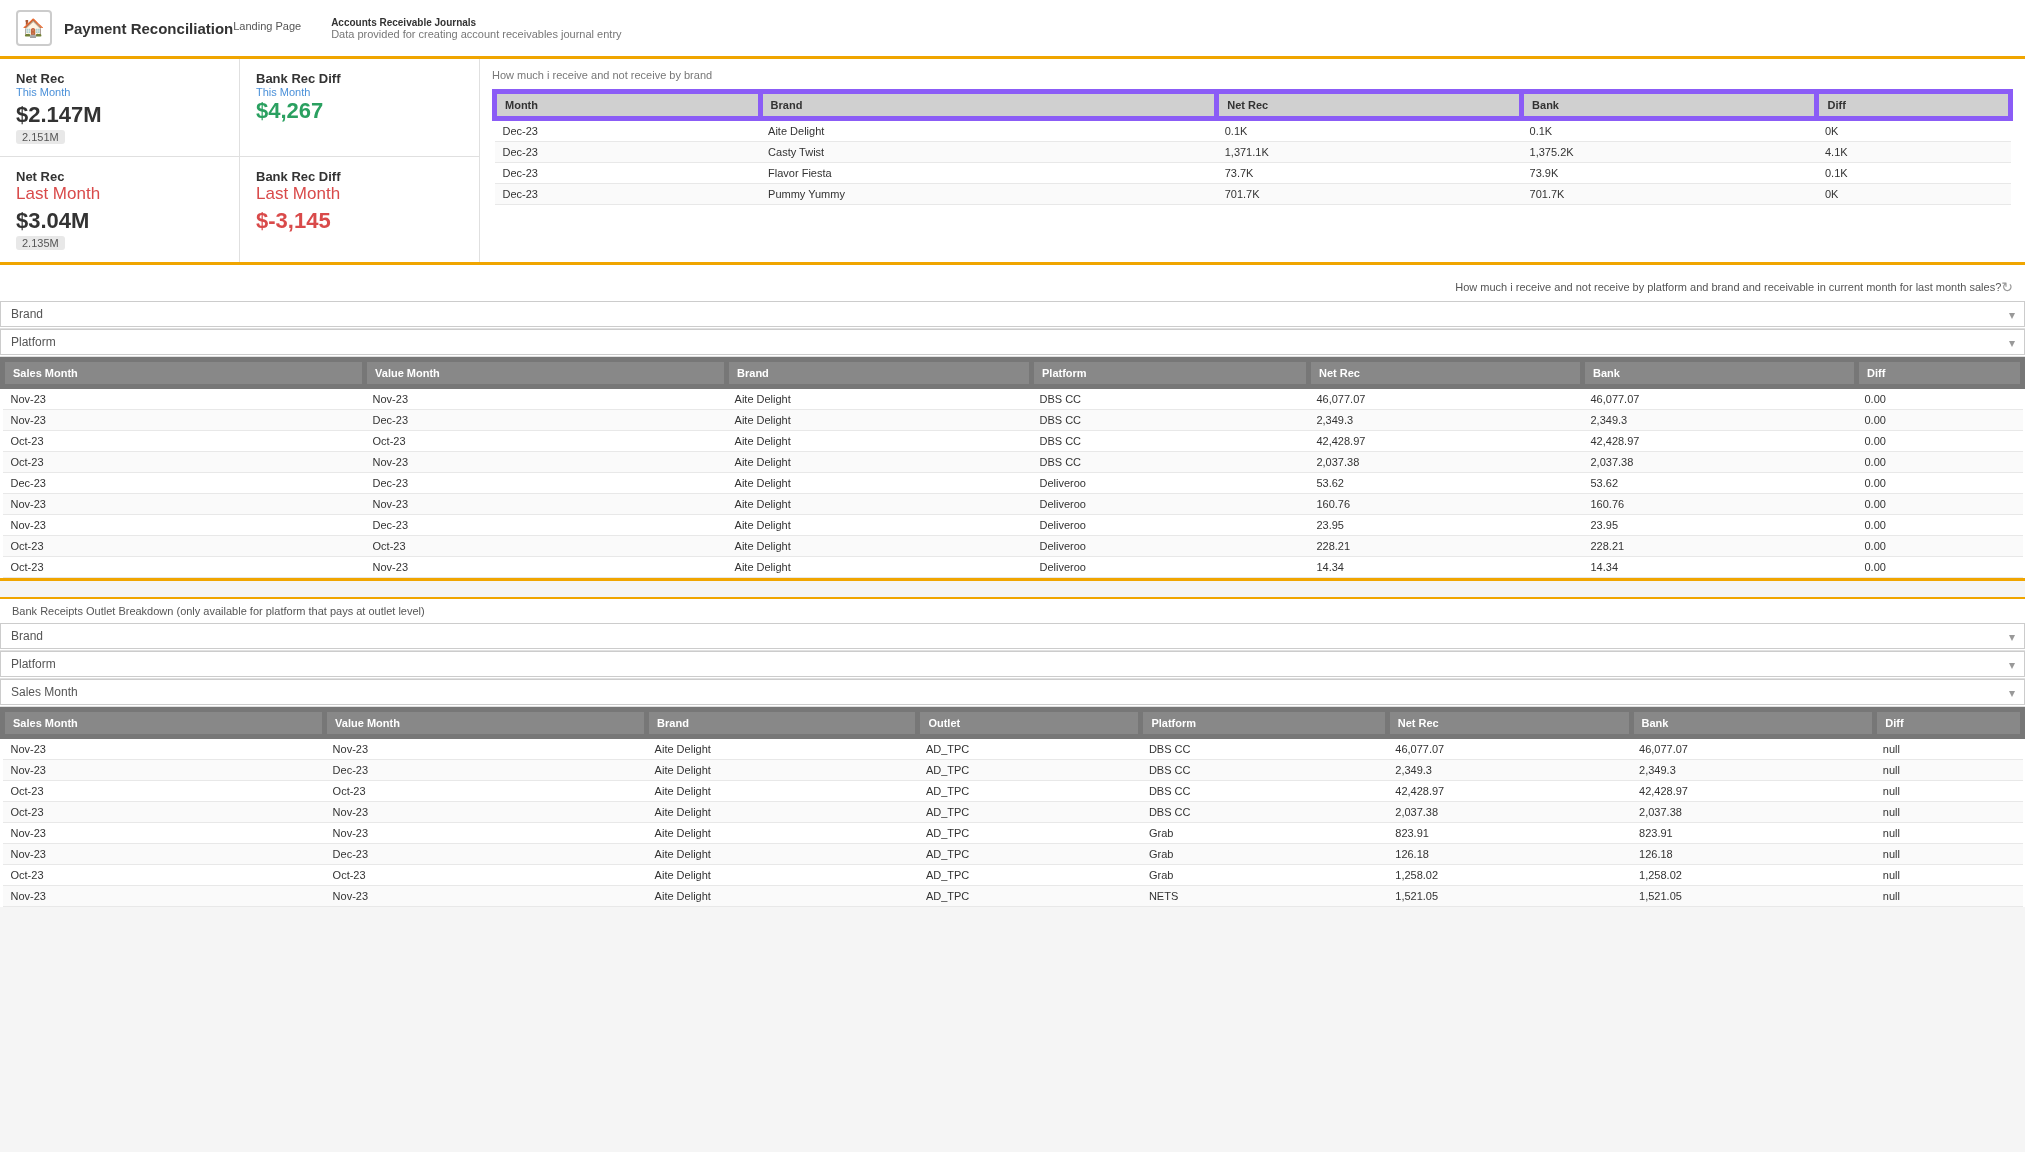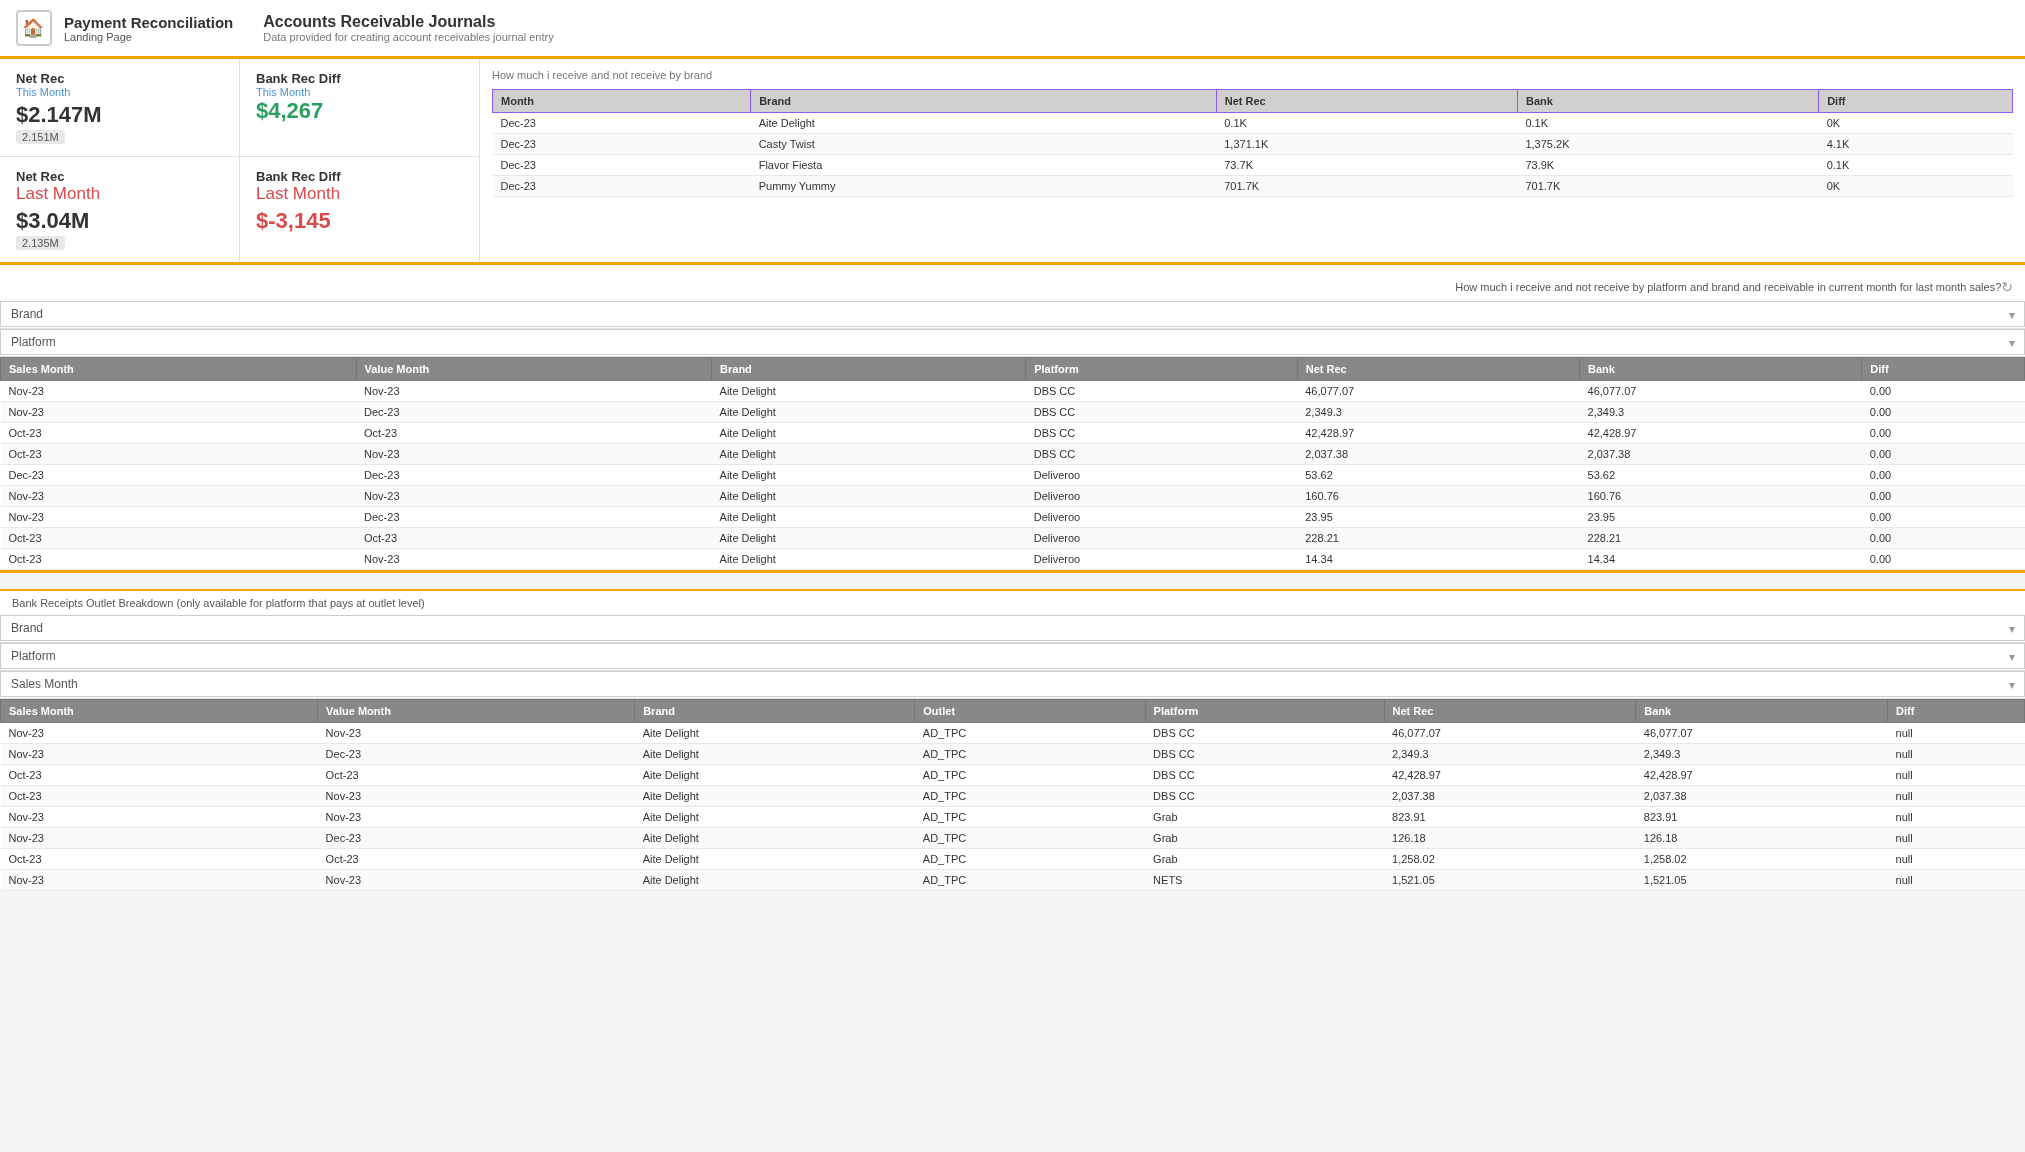--- a/index.html
+++ b/index.html
@@ -15,25 +15,25 @@
     }
     .header-icon {
       width: 36px; height: 36px;
       border: 2px solid #ccc;
       border-radius: 4px;
       display: flex; align-items: center; justify-content: center;
       margin-right: 12px;
       font-size: 18px;
       color: #555;
     }
-    .header-titles { display: flex; flex-direction: column; }
+    .header-titles { display: flex; flex-direction: row; }
     .header-title { font-size: 15px; font-weight: bold; color: #333; }
     .header-subtitle { font-size: 11px; color: #555; }
     .header-section { margin-left: 30px; }
-    .header-section-title { font-size: 16px; font-weight: bold; color: #333; }
+    .header-section-title { font-size: 10px; font-weight: bold; color: #333; }
     .header-section-desc { font-size: 11px; color: #777; }
 
     
     .kpi-section {
       display: flex;
       background: #fff;
       border-bottom: 3px solid #f0a500;
     }
     .kpi-left {
       display: flex;
@@ -78,21 +78,21 @@
       width: 100%;
       border-collapse: collapse;
       font-size: 11px;
     }
     .data-table th {
       background: #d0d0d0;
       text-align: left;
       padding: 5px 8px;
       font-weight: bold;
       color: #333;
-      border: 1px solid #8b5cf6;
+      border: 5px solid #8b5cf6;
     }
     .data-table td {
       padding: 4px 8px;
       border-bottom: 1px solid #e8e8e8;
       color: #333;
       background: #fff;
     }
     .data-table tr:nth-child(even) td { background: #fafafa; }
 
     

